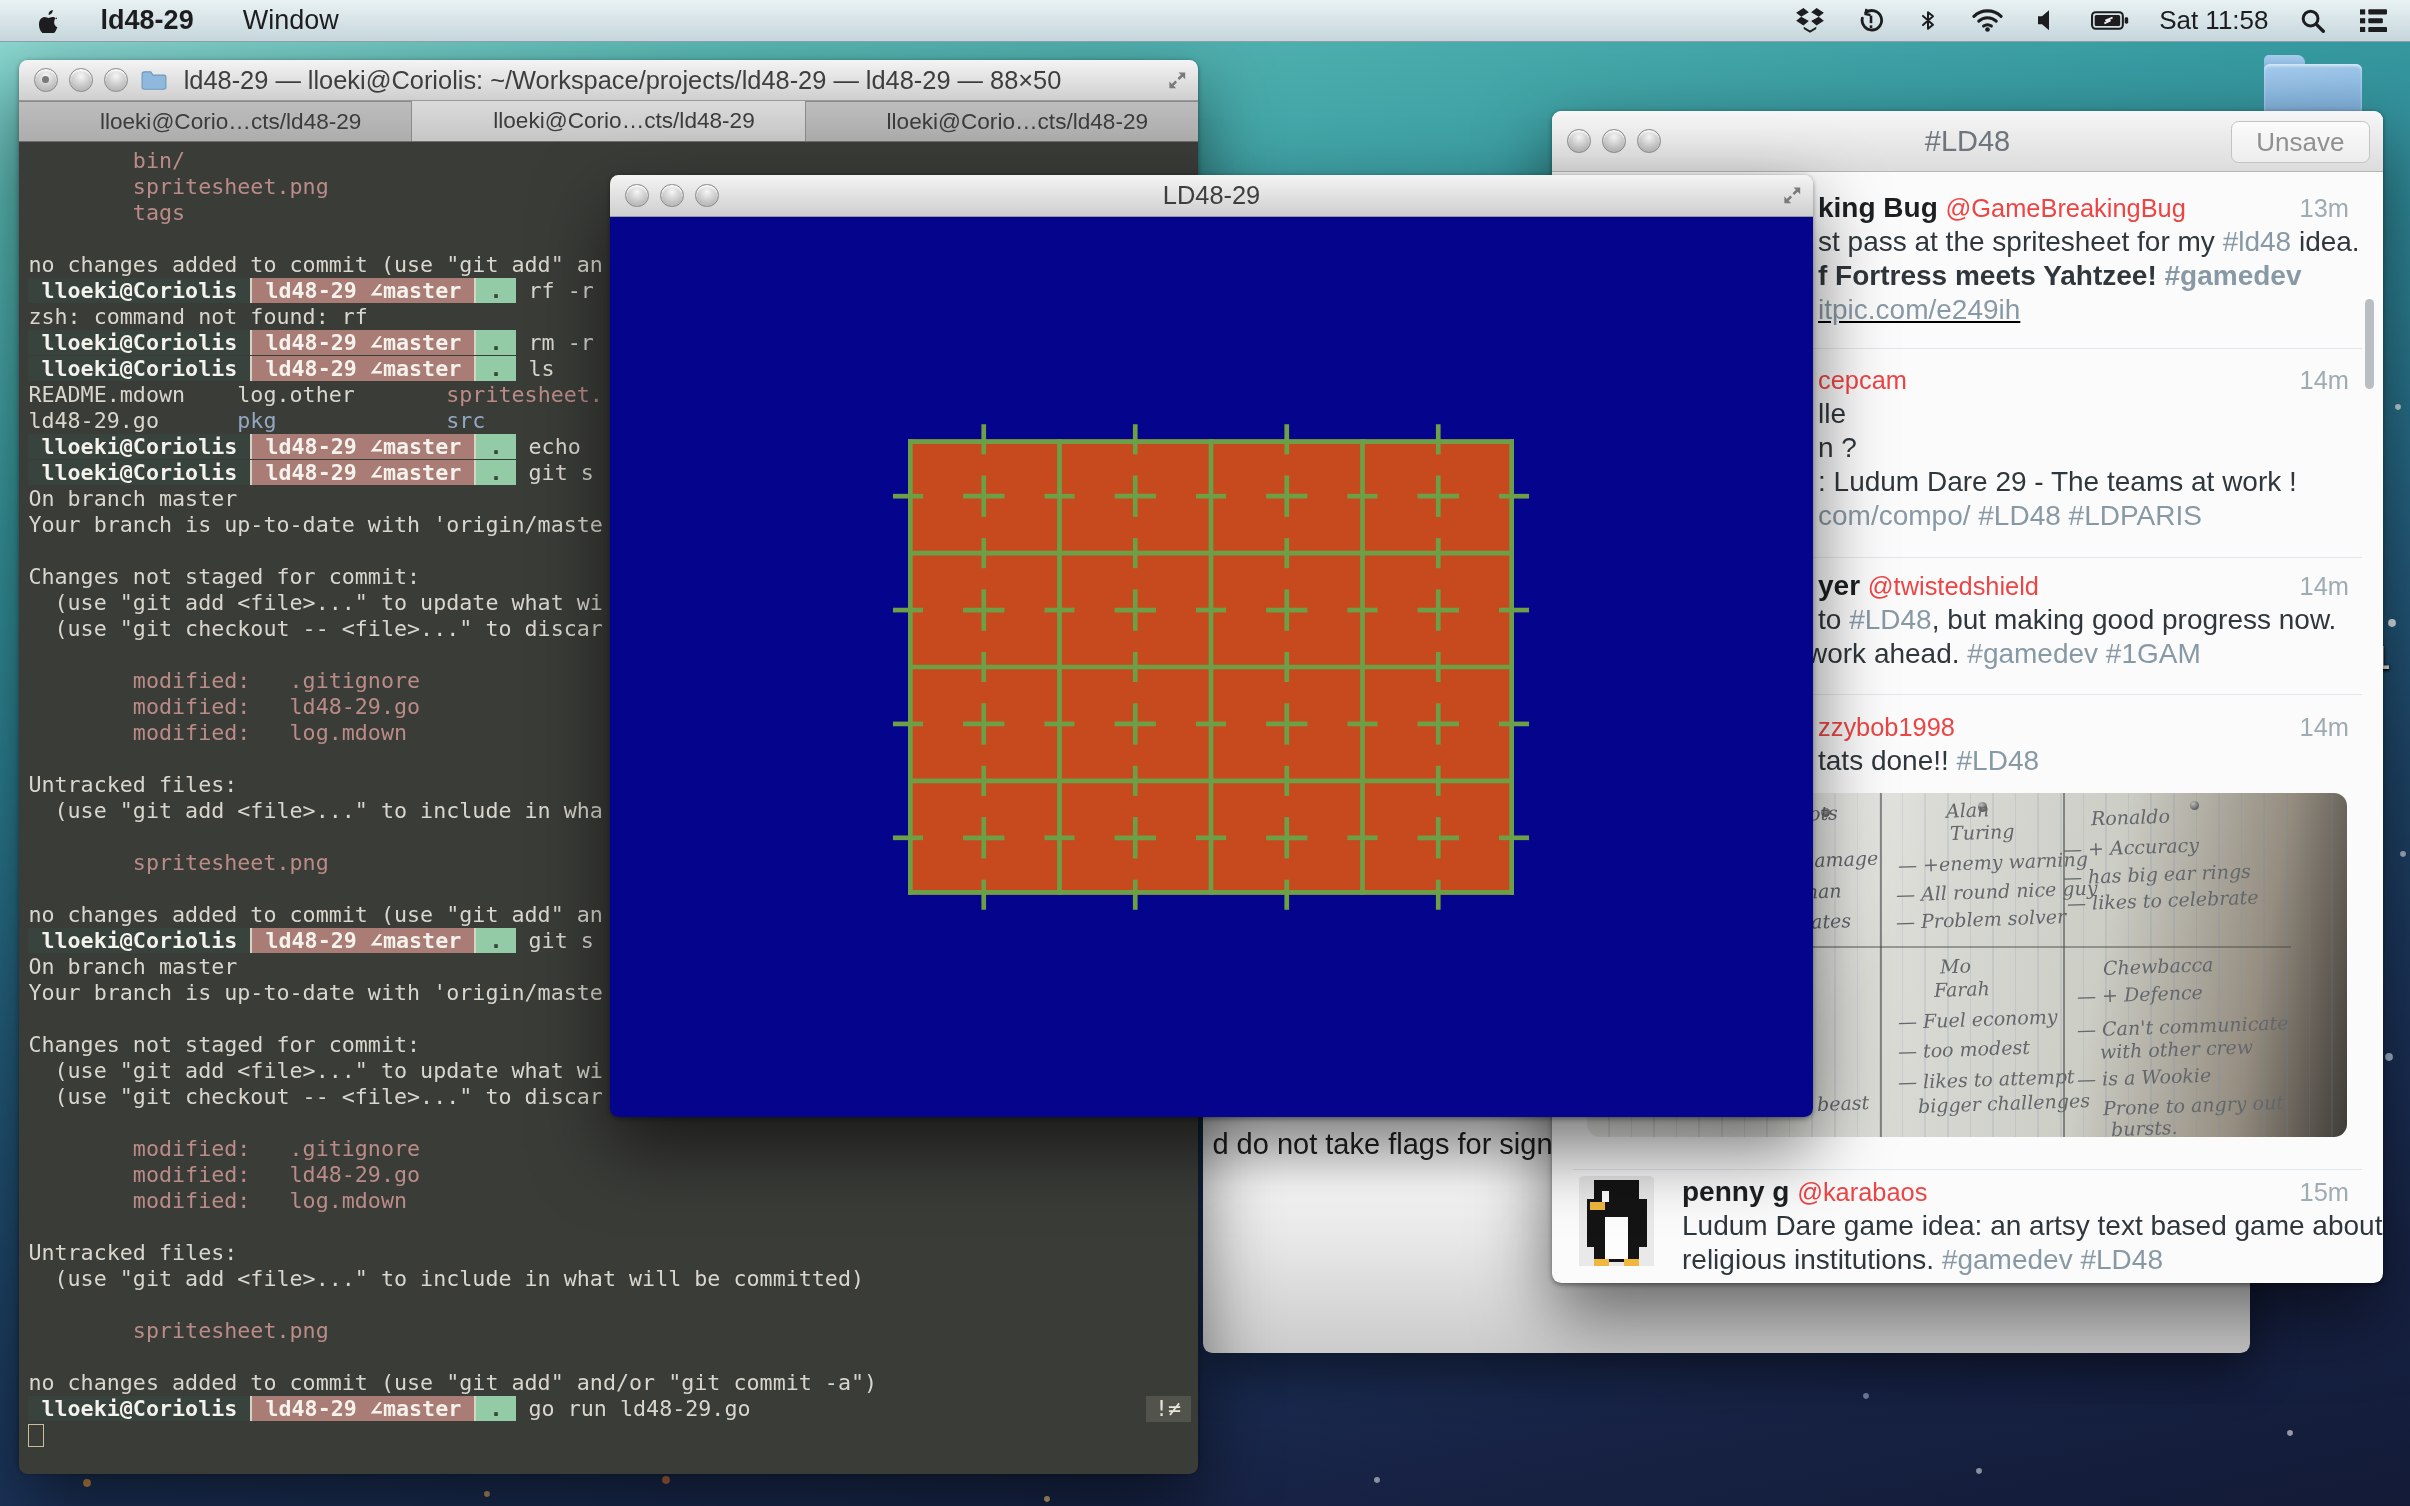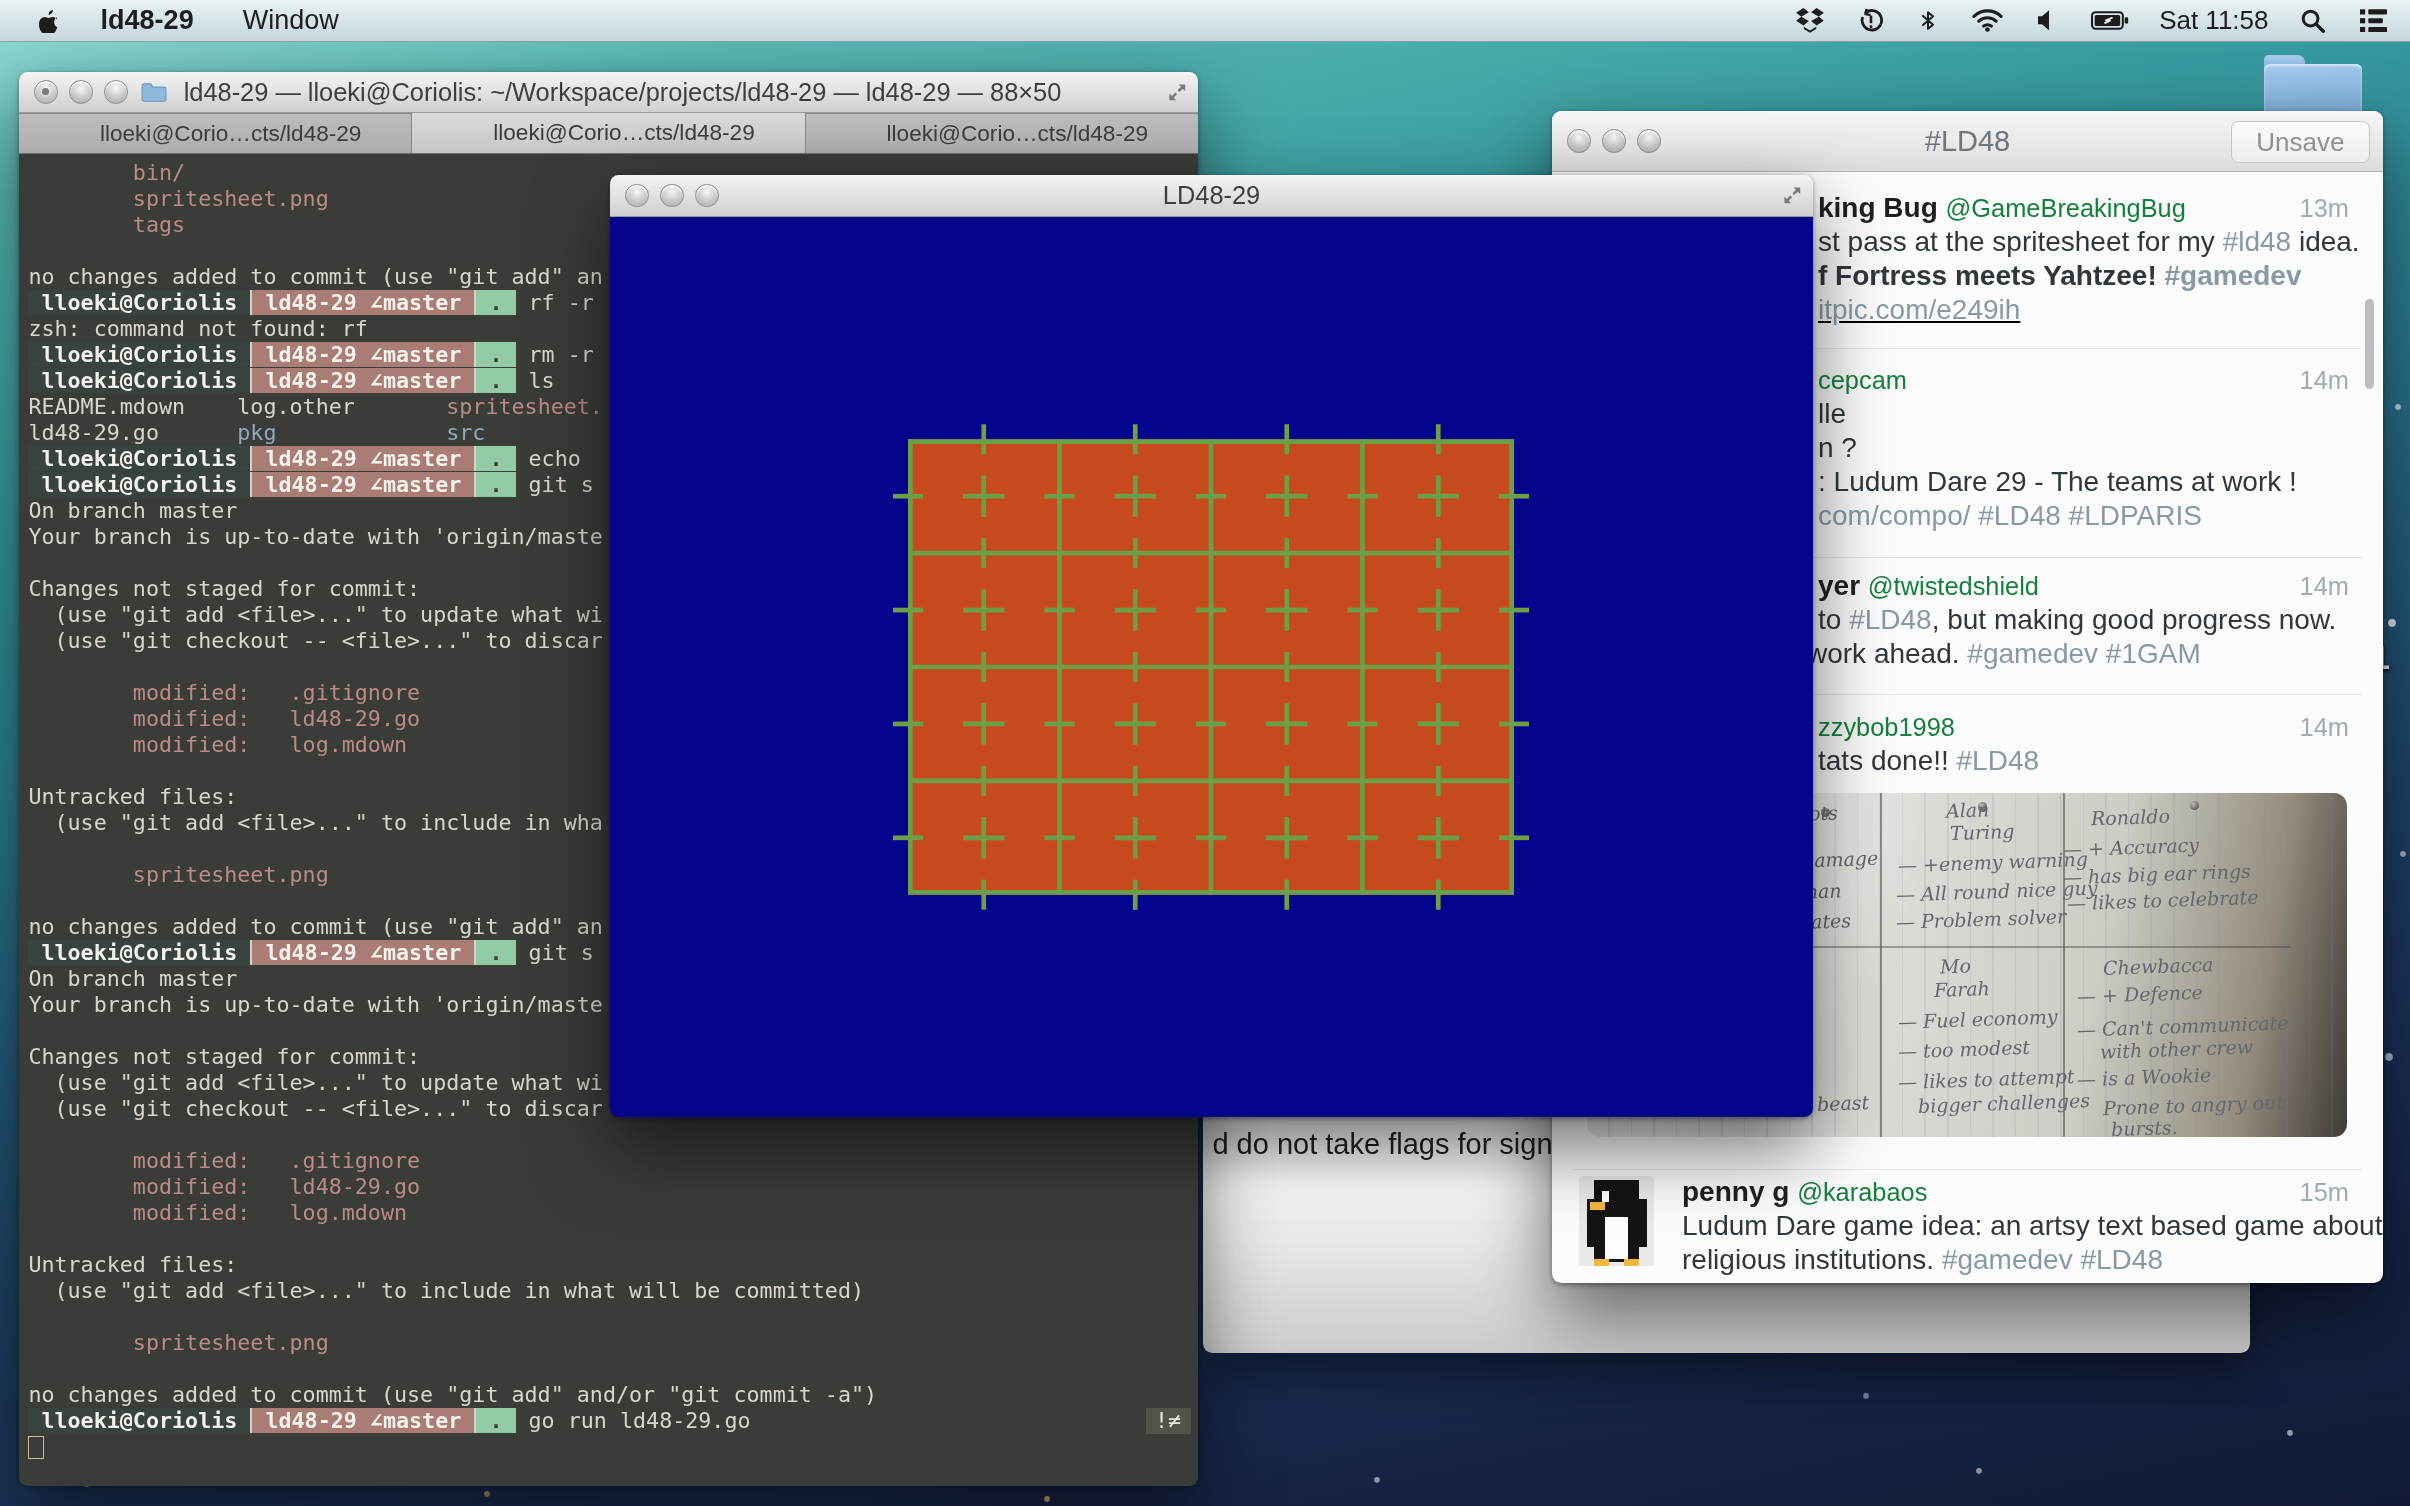--- a/index.html
+++ b/index.html
@@ -40,21 +40,21 @@
     display:flex;align-items:center;}
   .lights{display:flex;gap:11.3px;margin-left:15px;}
   .light{width:21.7px;height:21.7px;border-radius:50%;border:0.9px solid #8b8b8b;
     background:radial-gradient(circle at 50% 32%,#f6f6f6,#c2c2c2 62%,#ababab);
     box-shadow:inset 0 1.9px 1.9px rgba(255,255,255,.9);position:relative;}
   .light.dot::after{content:"";position:absolute;left:6.6px;top:6.6px;width:7.5px;height:7.5px;border-radius:50%;background:#787878;}
   .wtitle{position:absolute;left:0;right:0;text-align:center;color:#3e3e3e;font-size:25.4px;pointer-events:none;}
   .expand{position:absolute;right:9.4px;top:8.5px;}
 
   
-  #terminal{left:19px;top:60px;width:1179px;height:1411px;z-index:20;background:#0ea5e9;margin-top:12px;}
+  #terminal{left:19px;top:60px;width:1179px;height:1411px;z-index:20;background:#0ea5e9;}
   #terminal .tabbar{height:40px;background:#9e9e9e;display:flex;border-bottom:0.9px solid #6f6f6f;}
   #terminal .tab{flex:1;display:flex;align-items:center;justify-content:center;font-size:22.6px;color:#3c3c3c;
      background:linear-gradient(#bdbdbd,#adadad);border-right:0.9px solid #8a8a8a;border-top:0.9px solid #8a8a8a;padding-left:31px;}
   #terminal .tab.active{background:linear-gradient(#dadada,#c6c6c6);border-top:none;}
   #terminal .tab:last-child{border-right:none;}
   #term-screen{position:relative;height:1326px;padding:5.6px 0 0 9.4px;overflow:hidden;
      font-family:"DejaVu Sans Mono",monospace;font-size:21.7px;line-height:26px;color:#d9d6cd;
      border-radius:0 0 8.5px 8.5px;background:#3a3c38;}
   .tl{height:26px;white-space:pre;}
   .c-w{color:#d9d6cd;} .c-p{color:#bb8b88;} .c-b{color:#93a8c0;}
@@ -75,21 +75,21 @@
   #twitter .header{position:relative;height:60px;background:linear-gradient(#f6f6f6,#dcdcdc);
      border-bottom:0.9px solid #b5b5b5;display:flex;align-items:center;}
   #twitter .header .wtitle{font-size:29px;color:#6e757c;}
   .unsave{position:absolute;right:13px;top:10.4px;height:40px;padding:0 24.5px;border-radius:7.5px;
      border:0.9px solid #c3c3c3;background:linear-gradient(#fbfbfb,#ededed);color:#909090;font-size:26px;
      display:flex;align-items:center;}
   #tweet-list{position:absolute;left:0;top:60px;right:0;bottom:0;}
   .tweet{position:absolute;left:0;right:0;}
   .trow{position:absolute;white-space:nowrap;font-size:28px;}
   .tname{font-weight:bold;color:#1c2022;}
-  .thandle{color:#15803d;font-size:25.4px;}
+  .thandle{color:#ef4444;font-size:25.4px;}
   .ttime{position:absolute;right:34px;color:#9fabb3;font-size:25.4px;}
   .ttext{color:#30373c;} .tlink{color:#8899a6;}
   .divider{position:absolute;left:21px;right:21px;height:0.9px;background:#e1e8ed;}
   .scrollthumb{position:absolute;right:9.4px;width:8.5px;border-radius:4.7px;background:#b9bec3;}
   .avatar{position:absolute;border-radius:5.6px;overflow:hidden;}
 
   
   #photo{position:absolute;border-radius:13px;overflow:hidden;
      background:linear-gradient(100deg,#edeeea 0%,#dadbd5 42%,#cccdc5 66%,#958d80 86%,#57524b 96%,#3f3c37 100%);}
   #photo .rules{position:absolute;inset:0;

